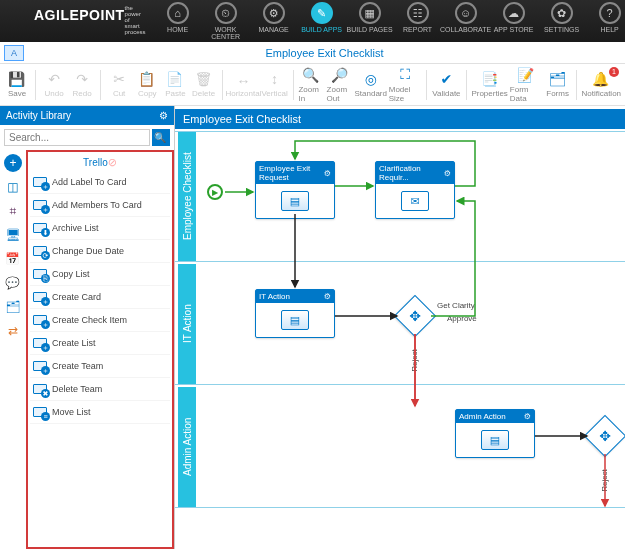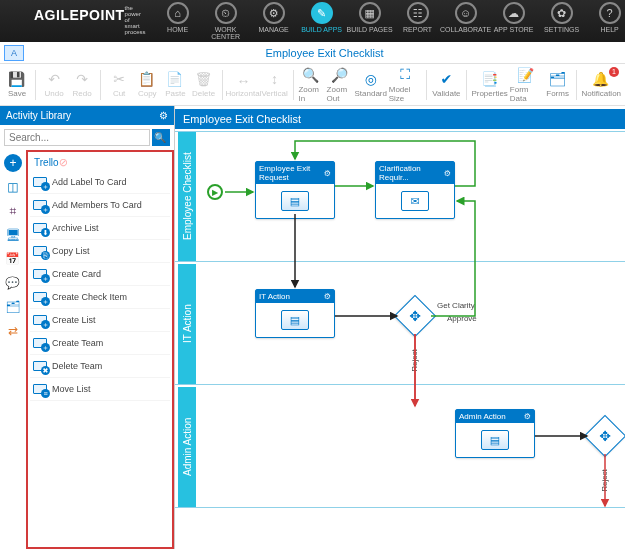--- a/index.html
+++ b/index.html
@@ -39,21 +39,21 @@
   .libheader { background:#0078c8; color:#fff; font-size:10px; padding:4px 6px; display:flex; align-items:center; justify-content:space-between; }
   .libheader .gear { font-size:10px; }
   .searchrow { display:flex; padding:4px; gap:2px; }
   .searchrow input { flex:1; font-size:10px; padding:2px 4px; border:1px solid #ccc; }
   .searchbtn { width:18px; background:#0078c8; color:#fff; display:flex; align-items:center; justify-content:center; font-size:10px; cursor:pointer; }
   .libbody { flex:1; display:flex; overflow:hidden; }
   .iconstrip { width:26px; background:#fff; display:flex; flex-direction:column; align-items:center; gap:6px; padding-top:4px; }
   .stripicon { width:18px; height:18px; display:flex; align-items:center; justify-content:center; font-size:12px; cursor:pointer; border-radius:3px; }
   .stripicon.add { background:#0078c8; color:#fff; border-radius:50%; }
   .treepane { flex:1; border:2px solid #d23a3a; overflow-y:auto; overflow-x:hidden; padding:2px; }
-  .treecat { color:#0078c8; font-size:10px; padding:2px 4px; display:flex; justify-content:flex-start; align-items:center; }
+  .treecat { color:#0078c8; font-size:10px; padding:2px 4px; display:flex; justify-content:center; align-items:center; }
   .treecat .del { color:#faa; font-size:11px; }
   .treeitem { display:flex; align-items:center; gap:4px; padding:4px 2px; font-size:9px; color:#444; cursor:move; border-bottom:1px solid #f4f4f4; }
   .treeicon { width:16px; height:14px; display:flex; align-items:center; justify-content:center; position:relative; }
   .treeicon .base { width:14px; height:10px; border:1px solid #0078c8; background:#e8f3fc; border-radius:1px; }
   .treeicon .ov { position:absolute; right:-2px; bottom:-2px; width:9px; height:9px; border-radius:50%; background:#0078c8; color:#fff; font-size:7px; display:flex; align-items:center; justify-content:center; }
 
   
   .canvas { flex:1; position:relative; background:#fff; overflow:hidden; }
   .canvas .swimhdr { position:absolute; left:0; width:100%; height:20px; background:#0078c8; color:#fff; display:flex; align-items:center; padding-left:8px; font-size:11px; }
   .lane-label { position:absolute; width:18px; background:#27c1e0; color:#fff; writing-mode: vertical-rl; transform: rotate(180deg); font-size:10px; display:flex; align-items:center; justify-content:center; text-align:center; }
@@ -255,20 +255,27 @@
                 <div class="ov">＋</div>
               </div>
               <span>Add Members To Card</span>
             </div>
             <div class="treeitem">
               <div class="treeicon">
                 <div class="base"></div>
                 <div class="ov">⬇</div>
               </div>
               <span>Archive List</span>
+            </div>
+            <div class="treeitem">
+              <div class="treeicon">
+                <div class="base"></div>
+                <div class="ov">⟳</div>
+              </div>
+              <span>Change Due Date</span>
             </div>
             <div class="treeitem">
               <div class="treeicon">
                 <div class="base"></div>
                 <div class="ov">⎘</div>
               </div>
               <span>Copy List</span>
             </div>
             <div class="treeitem">
               <div class="treeicon">

